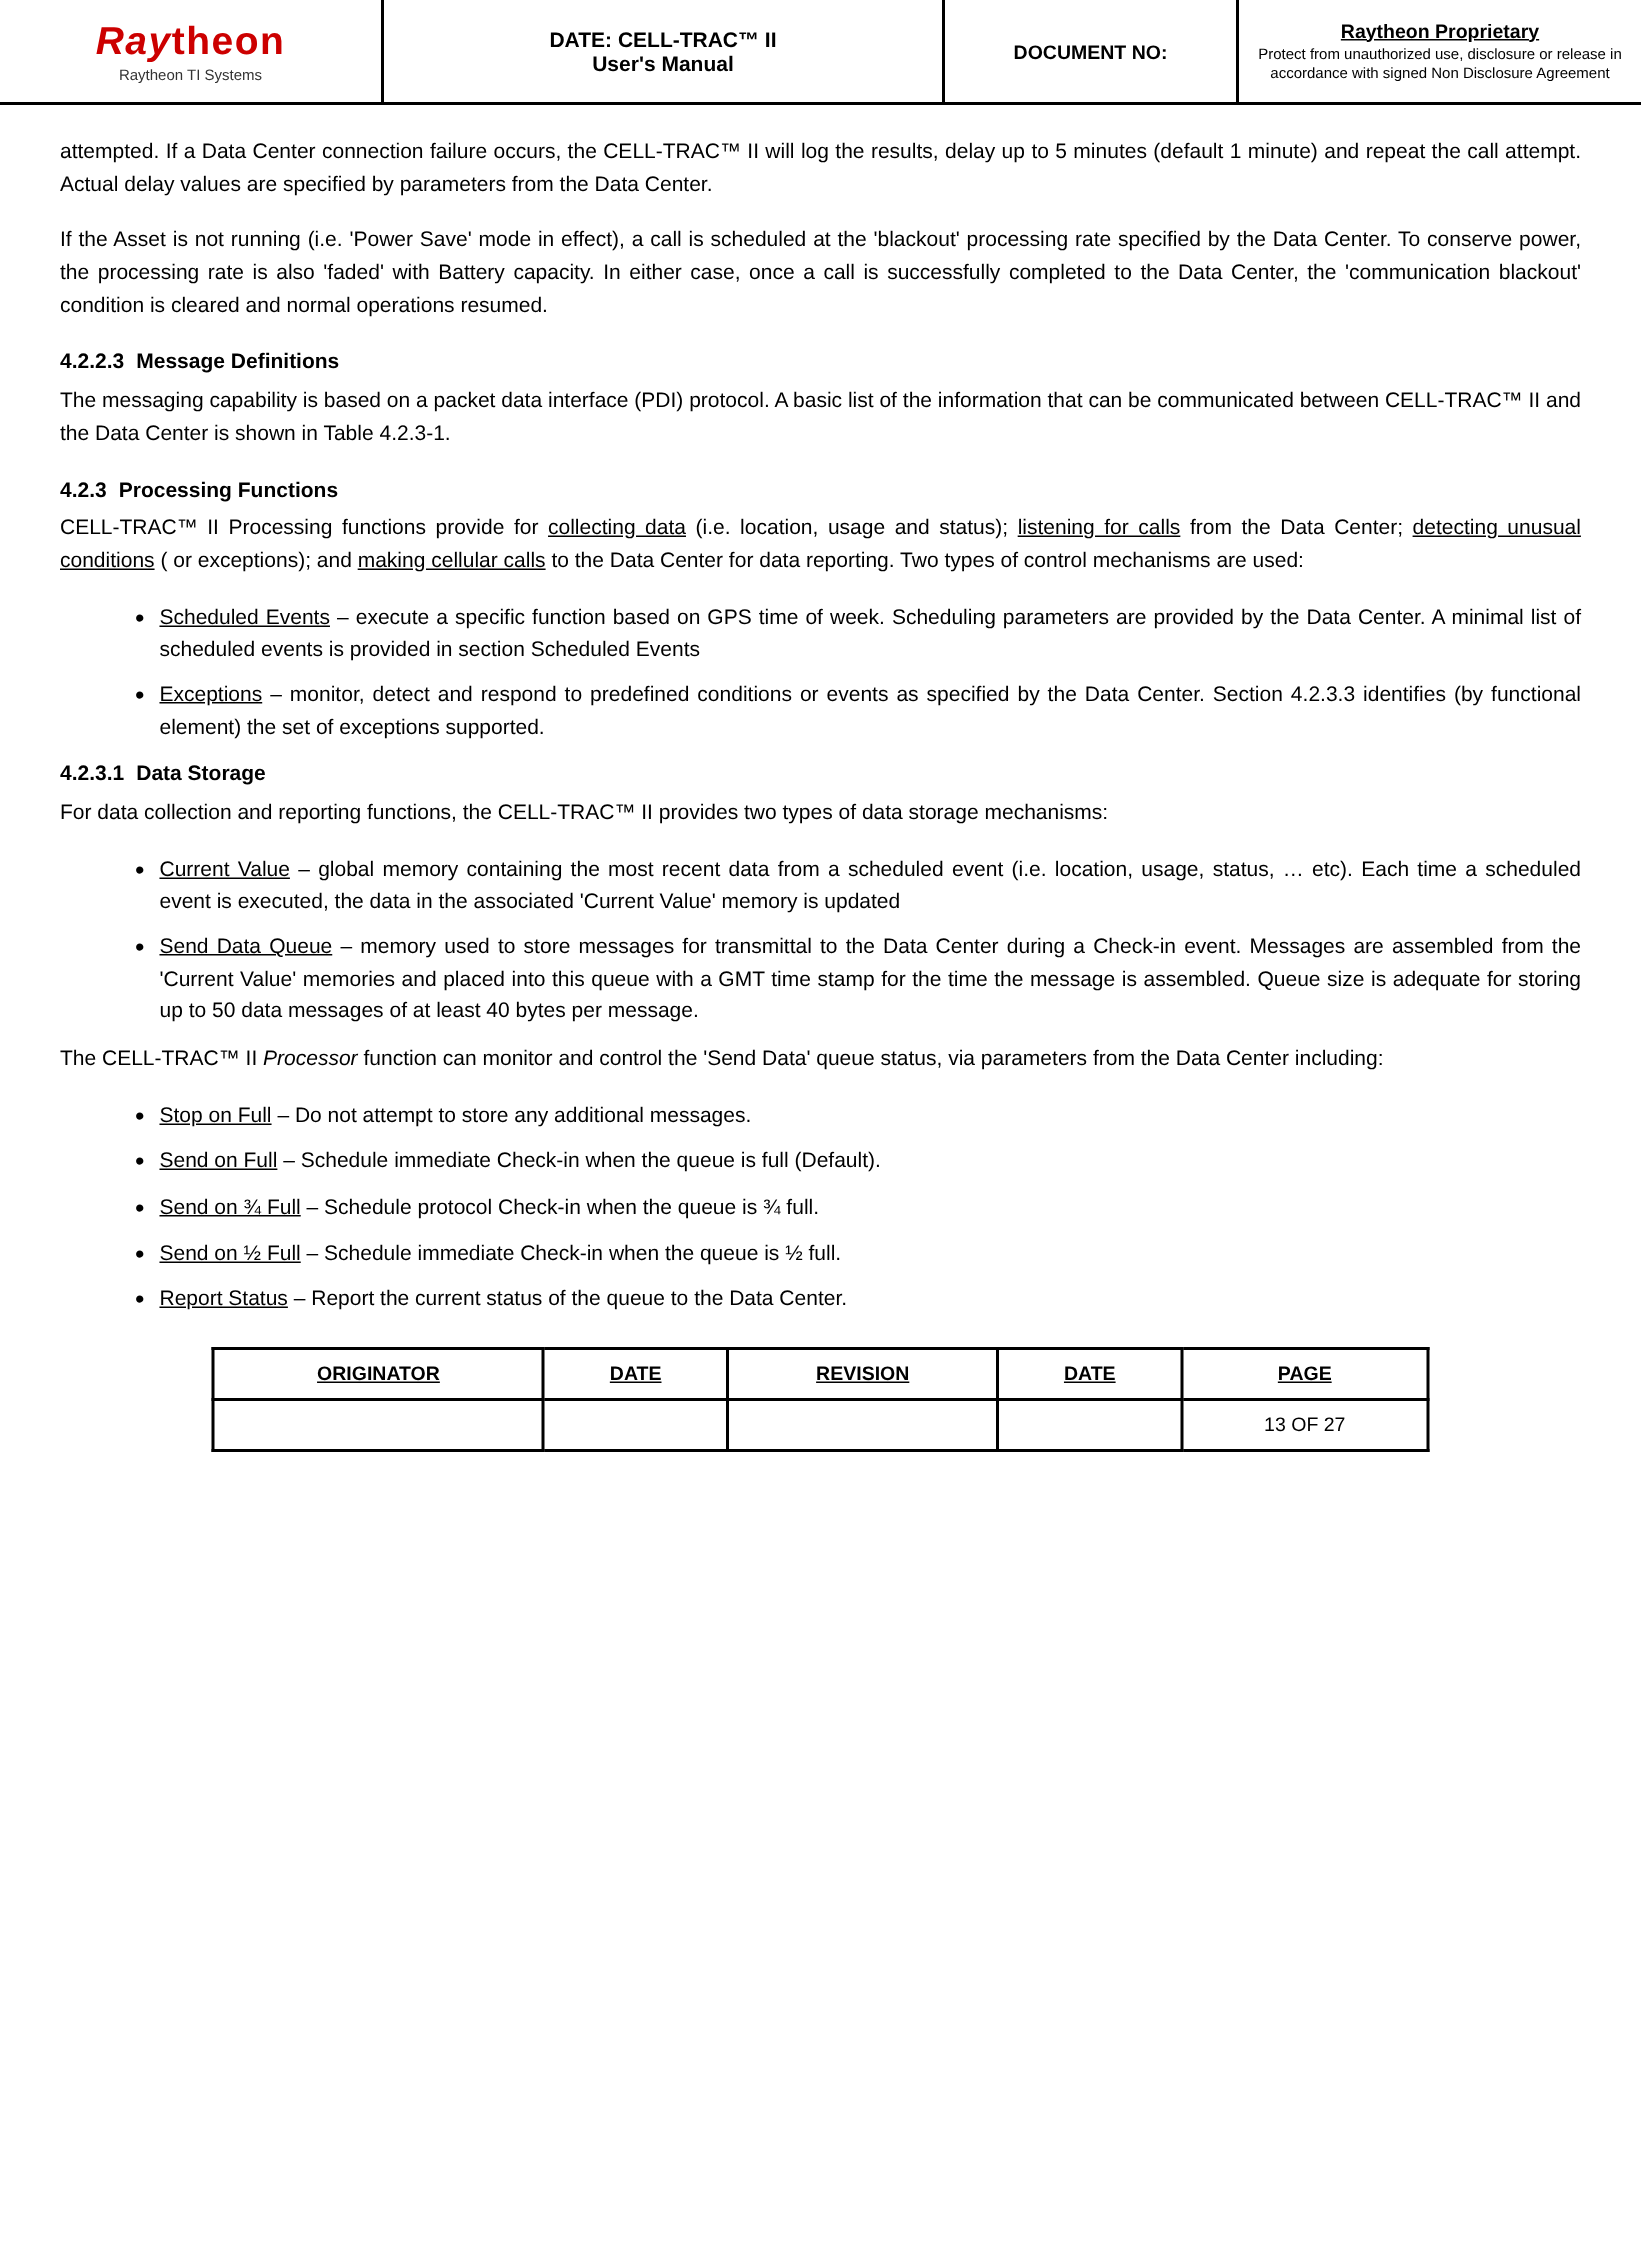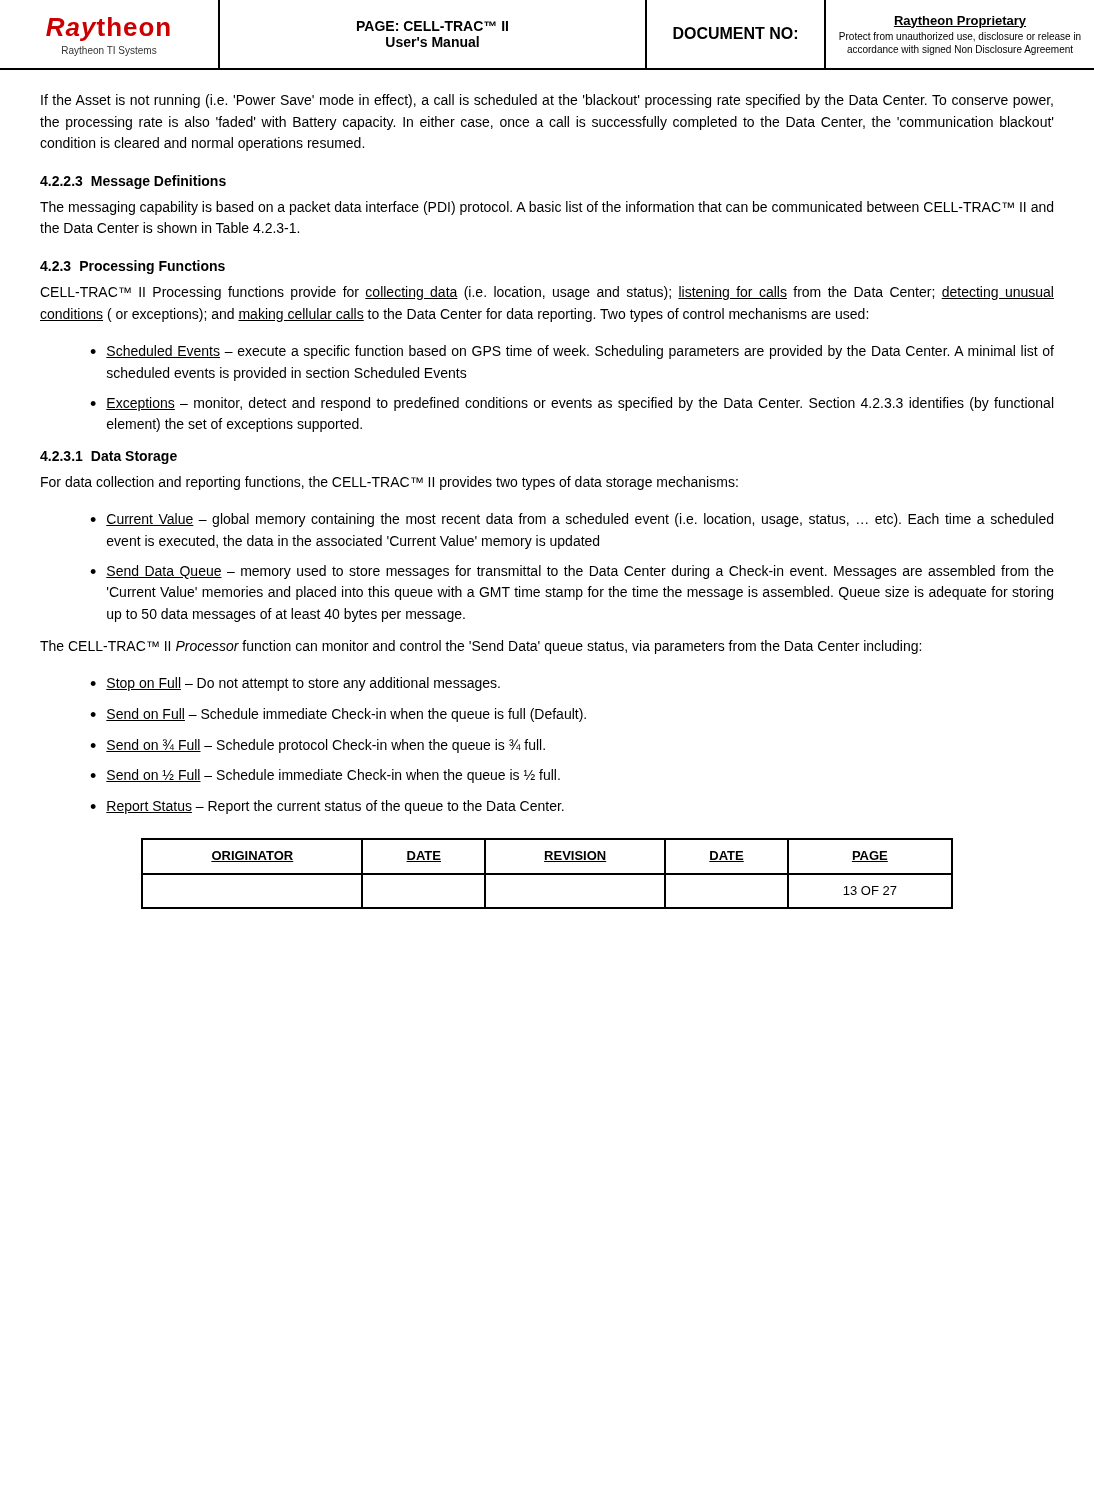--- a/index.html
+++ b/index.html
@@ -12,21 +12,21 @@
       min-height: 1501px;
     }
 
     
     .header {
       display: flex;
       border-bottom: 2px solid #000;
       height: 70px;
     }
     .header-logo {
-      width: 220px;
+      width: 256px;
       border-right: 2px solid #000;
       display: flex;
       flex-direction: column;
       align-items: center;
       justify-content: center;
       padding: 4px;
       flex-shrink: 0;
     }
     .raytheon-logo {
       font-family: Arial, sans-serif;
@@ -48,28 +48,28 @@
       align-items: center;
       justify-content: center;
       padding: 4px 10px;
     }
     .header-title-text {
       font-size: 14px;
       font-weight: bold;
       text-align: center;
     }
     .header-docno {
-      width: 179px;
+      width: 196px;
       border-right: 2px solid #000;
       display: flex;
       flex-direction: column;
       align-items: center;
       justify-content: center;
       padding: 4px;
-      font-size: 16px;
+      font-size: 13px;
       font-weight: bold;
       text-align: left;
     }
     .header-proprietary {
       width: 268px;
       display: flex;
       flex-direction: column;
       align-items: center;
       justify-content: center;
       padding: 4px 8px;
@@ -168,35 +168,36 @@
 
 <div class="header">
   <div class="header-logo">
     <div class="raytheon-logo">
       <span style="font-style:italic; font-weight:900; color:#cc0000;">Ray</span><span style="font-weight:900; color:#cc0000;">theon</span>
     </div>
     <div class="logo-subtitle">Raytheon TI Systems</div>
   </div>
   <div class="header-title">
     <div class="header-title-text">
-      <span>PAGE:</span>&nbsp;<span>CELL-TRAC™ II</span><br>
+      <span>DATE:</span>&nbsp;<span>CELL-TRAC™ II</span><br>
       <span>User's Manual</span>
     </div>
   </div>
   <div class="header-docno">
     <span>DOCUMENT NO:</span>
   </div>
   <div class="header-proprietary">
     <div class="proprietary-title">Raytheon Proprietary</div>
     <div class="proprietary-text">Protect from unauthorized use, disclosure or release in accordance with signed Non Disclosure Agreement</div>
   </div>
 </div>
 
 <div class="content">
 
+  <p class="para">attempted.  If a Data Center connection failure occurs, the CELL-TRAC™ II will log the results, delay up to 5 minutes (default 1 minute) and repeat the call attempt.  Actual delay values are specified by parameters from the Data Center.</p>
 
   <p class="para">If the Asset is not running (i.e. 'Power Save' mode in effect), a call is scheduled at the 'blackout' processing rate specified by the Data Center.  To conserve power, the processing rate is also 'faded' with Battery capacity.  In either case, once a call is successfully completed to the Data Center, the 'communication blackout' condition is cleared and normal operations resumed.</p>
 
   <div class="section-heading">
     <span class="section-num">4.2.2.3</span>
     <span class="section-title">Message Definitions</span>
   </div>
   <p class="para indented">The messaging capability is based on a packet data interface (PDI) protocol.  A basic list of the information that can be communicated between CELL-TRAC™ II and the Data Center is shown in Table 4.2.3-1.</p>
 
   <div class="section-heading">

